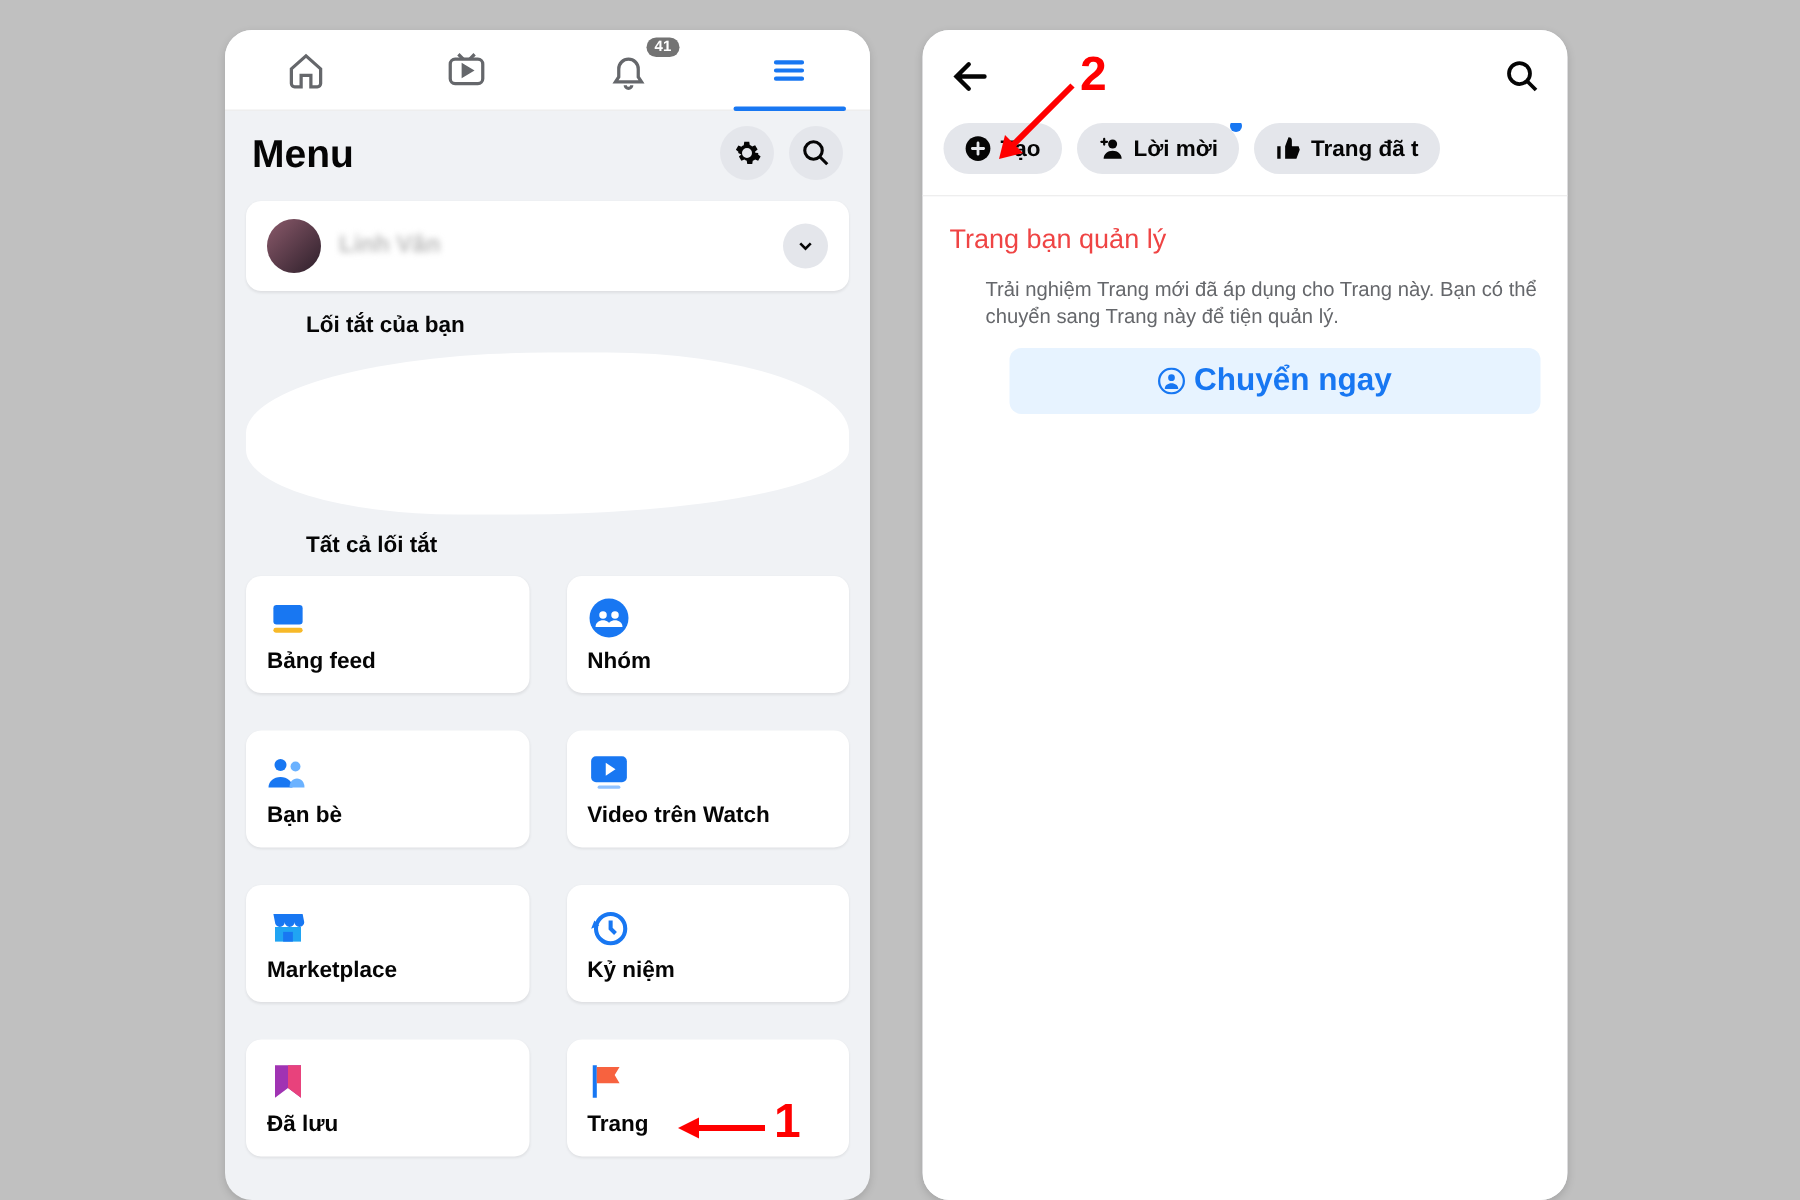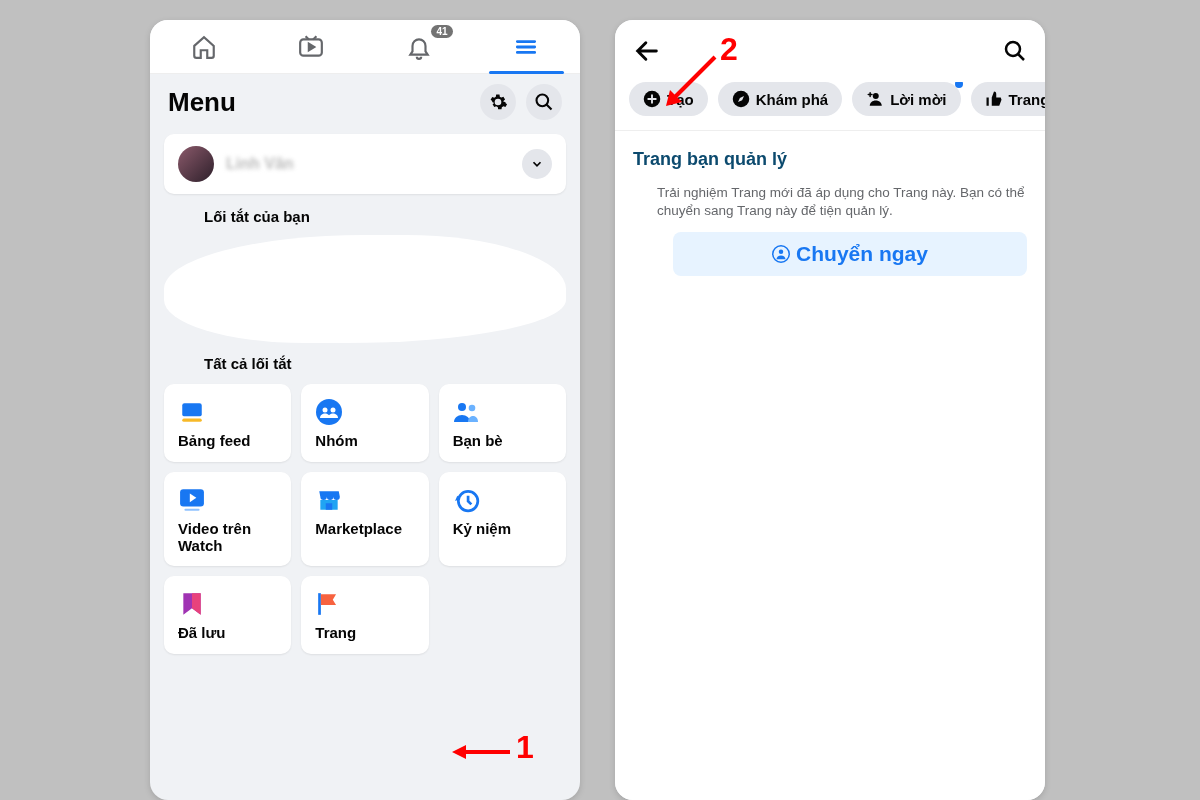--- a/index.html
+++ b/index.html
@@ -48,33 +48,33 @@
     margin:6px 14px 12px; background:#fff; border-radius:10px; box-shadow:0 1px 2px rgba(0,0,0,.08);
     display:flex; align-items:center; padding:12px 14px; position:relative;
   }
   .avatar { width:36px; height:36px; border-radius:50%; background:linear-gradient(135deg,#8b5a6b,#2d1f2a); margin-right:12px; }
   .username { font-size:16px; font-weight:600; color:#bbb; filter:blur(2px); }
   .expand { position:absolute; right:14px; }
 
   .section-label { font-size:15px; font-weight:600; color:#050505; padding:2px 18px 6px;margin-left:36px; }
   .blob { margin:4px 14px 10px; height:108px; background:#fff; border-radius:50% 40% 55% 35% / 50% 50% 40% 40%; }
 
-  .grid { display:grid; grid-template-columns:1fr 1fr 1fr; gap:10px; padding:6px 14px; }
+  .grid { display:grid; grid-template-columns:1fr 1fr; gap:25px; padding:6px 14px; }
   .tile { background:#fff; border-radius:10px; padding:14px 14px 12px; box-shadow:0 1px 2px rgba(0,0,0,.08); min-height:78px; }
   .tile .ico { width:28px; height:28px; margin-bottom:6px; display:flex; align-items:center; justify-content:center; }
   .tile .lbl { font-size:15px; font-weight:600; color:#050505; }
 
   
   .p2-top { height:62px; background:#fff; display:flex; align-items:center; padding:0 18px; justify-content:space-between; }
   .chips { background:#fff; display:flex; gap:10px; padding:0 14px 14px; border-bottom:1px solid #eee; overflow:hidden; white-space:nowrap; }
   .chip { background:#e4e6eb; border-radius:18px; padding:8px 14px; font-size:15px; font-weight:600; color:#050505; display:inline-flex; align-items:center; gap:6px; position:relative; flex-shrink:0; }
   .dot { width:8px; height:8px; background:#1877f2; border-radius:50%; position:absolute; top:-2px; right:-2px; }
 
   .p2-body { background:#fff; padding:18px; height:100%; }
-  .p2-body h2 { font-size:18px; font-weight:700; color:#0c4a6e; margin-bottom:14px; }
+  .p2-body h2 { font-size:18px; font-weight:400; color:#ef4444; margin-bottom:14px; }
   .info { display:flex; gap:14px; margin:8px 0 12px 24px; }
   .info p { font-size:13.5px; color:#65676b; line-height:1.35; }
   .cta { margin-left:40px; background:#e7f3ff; color:#1877f2; font-weight:600; font-size:21px; border-radius:8px; padding:10px 0; text-align:center; display:flex; align-items:center; justify-content:center; gap:6px; }
 
   
   .anno { position:absolute; color:#ff0000; font-weight:900; font-family:Arial; }
 
   svg { display:block; }
 </style>
 </head>
@@ -239,27 +239,20 @@
   </div>
   <div class="chips">
     <div class="chip">
       <svg width="18" height="18" viewBox="0 0 24 24">
           <circle cx="12" cy="12" r="11" fill="#050505"></circle>
           <path d="M7 12h10M12 7v10" stroke="#e4e6eb" stroke-width="2.5" stroke-linecap="round"></path>
         </svg>
       <span>Tạo</span>
     </div>
     <div class="chip">
-      <svg width="18" height="18" viewBox="0 0 24 24">
-          <circle cx="12" cy="12" r="11" fill="#050505"></circle>
-          <path d="M16 8l-2.5 5.5L8 16l2.5-5.5z" fill="#e4e6eb"></path>
-        </svg>
-      <span>Khám phá</span>
-    </div>
-    <div class="chip">
       <svg width="18" height="18" viewBox="0 0 24 24" fill="#050505">
           <circle cx="13" cy="8" r="4"></circle>
           <path d="M5 21c0-4 3.5-7 8-7s8 3 8 7z"></path>
           <path d="M3 6h5M5.5 3.5v5" stroke="#050505" stroke-width="2" stroke-linecap="round"></path>
         </svg>
       <span>Lời mời</span>
       <span class="dot"></span>
     </div>
     <div class="chip">
       <svg width="18" height="18" viewBox="0 0 24 24" fill="#050505">

